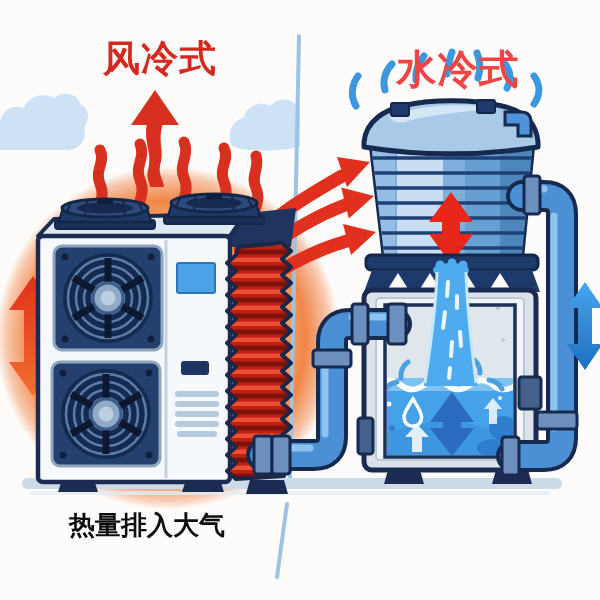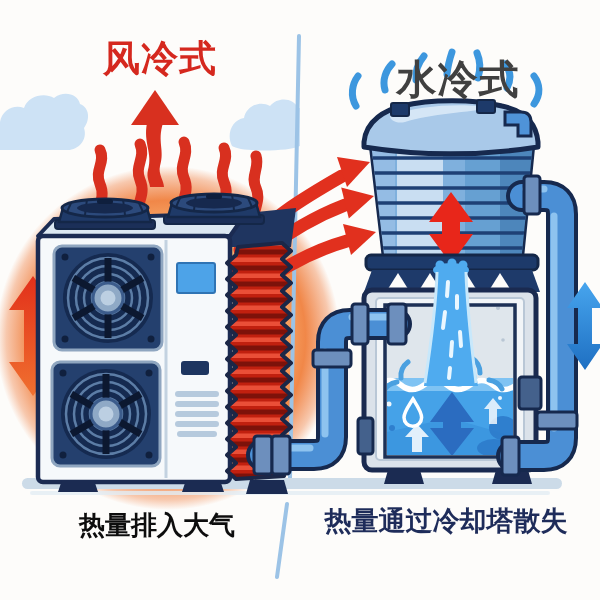--- a/index.html
+++ b/index.html
@@ -2,24 +2,24 @@
 <html><head>
 <meta charset="utf-8">
 <style>
   html,body{margin:0;padding:0;}
   body{width:600px;height:600px;overflow:hidden;background:#fdfcfa;
        font-family:"Liberation Sans","DejaVu Sans",sans-serif;}
   .stage{position:relative;width:600px;height:600px;}
   .stage svg{position:absolute;left:0;top:0;}
   .label{position:absolute;text-align:center;font-weight:bold;white-space:nowrap;}
   .title-left{left:35px;top:34px;width:250px;font-size:37px;color:#d5281e;letter-spacing:1px;}
-  .title-right{left:333px;top:52px;width:250px;font-size:40px;color:#404040;letter-spacing:1px;}
+  .title-right{left:333px;top:42px;width:250px;font-size:40px;color:#ef4444;letter-spacing:1px;}
   .cap{position:absolute;text-align:center;font-weight:800;}
   .cap div{white-space:nowrap;}
-  .cap-left{left:10px;top:509px;width:294px;font-size:26px;line-height:33px;color:#0d0d0d;}
+  .cap-left{left:0px;top:509px;width:294px;font-size:26px;line-height:33px;color:#0d0d0d;}
   .cap-right{left:292px;top:505px;width:308px;font-size:27px;line-height:33px;color:#1e2c5a;}
 </style>
 </head>
 <body>
 
 <div class="stage">
 
 <svg width="600" height="600" viewBox="0 0 600 600">
   <defs>
     <radialGradient id="glow">
@@ -289,15 +289,14 @@
   <path fill="url(#bluevert)" d="M585,282 L567,308 L578,308 L578,344 L567,344 L585,370 L600,348 L600,344 L592,344 L592,308 L600,308 L600,304 Z"></path>
 </svg>
 
   <div class="label title-left">风冷式</div>
   <div class="label title-right">水冷式</div>
 
   <div class="cap cap-left">
     <div>热量排入大气</div>
   </div>
   <div class="cap cap-right">
-    <div>热量通过冷却塔散失</div>
   </div>
 </div>
 
 </body></html>

